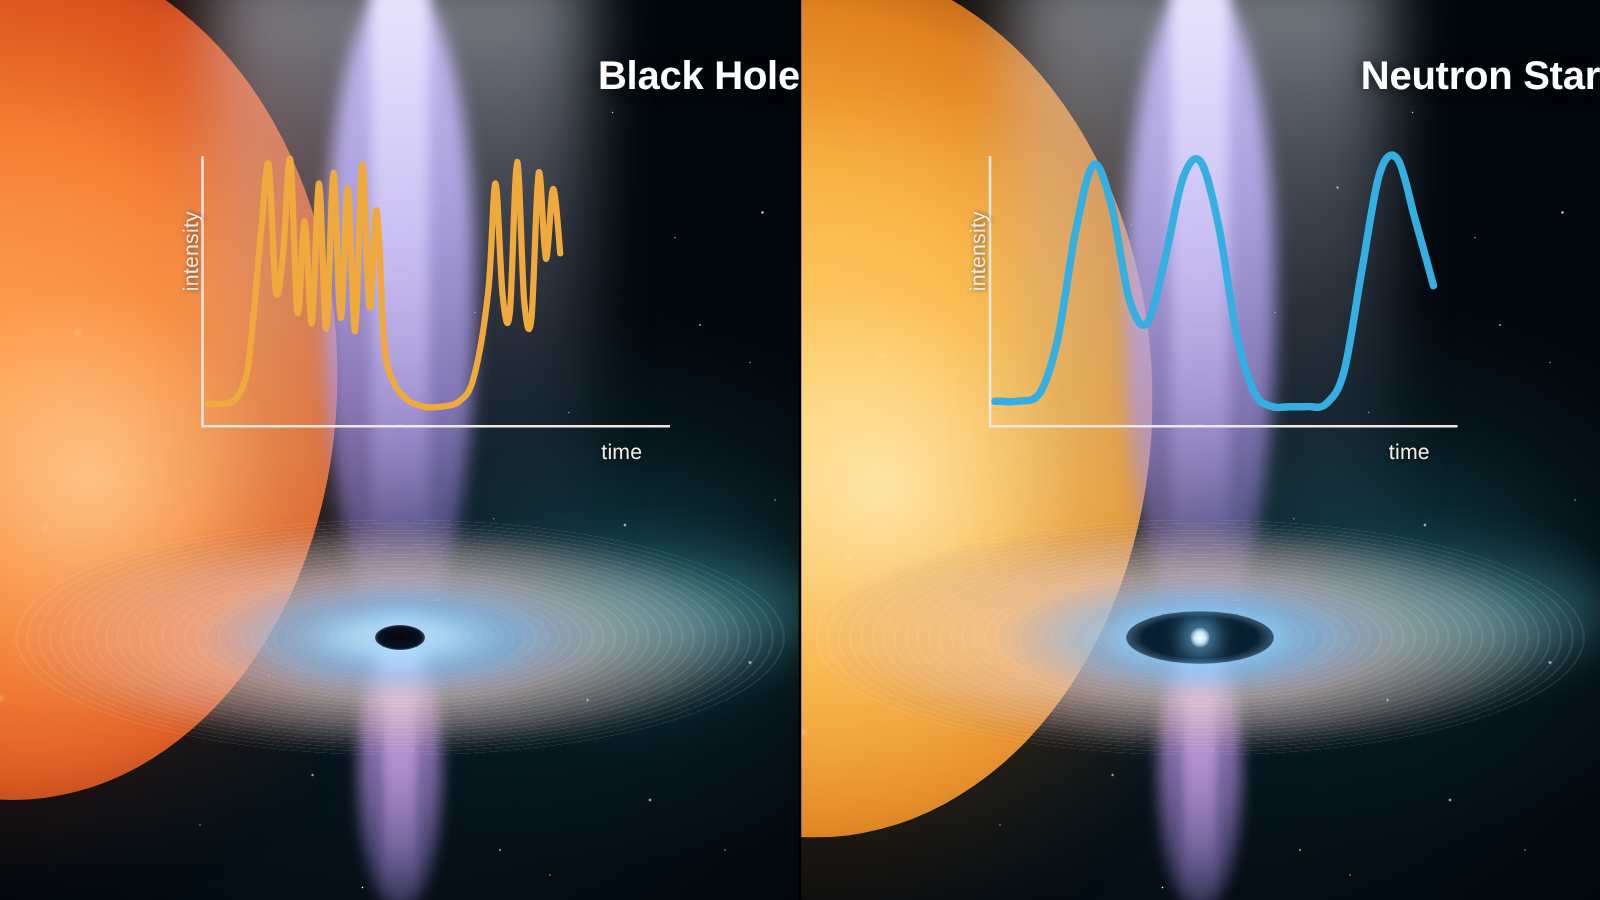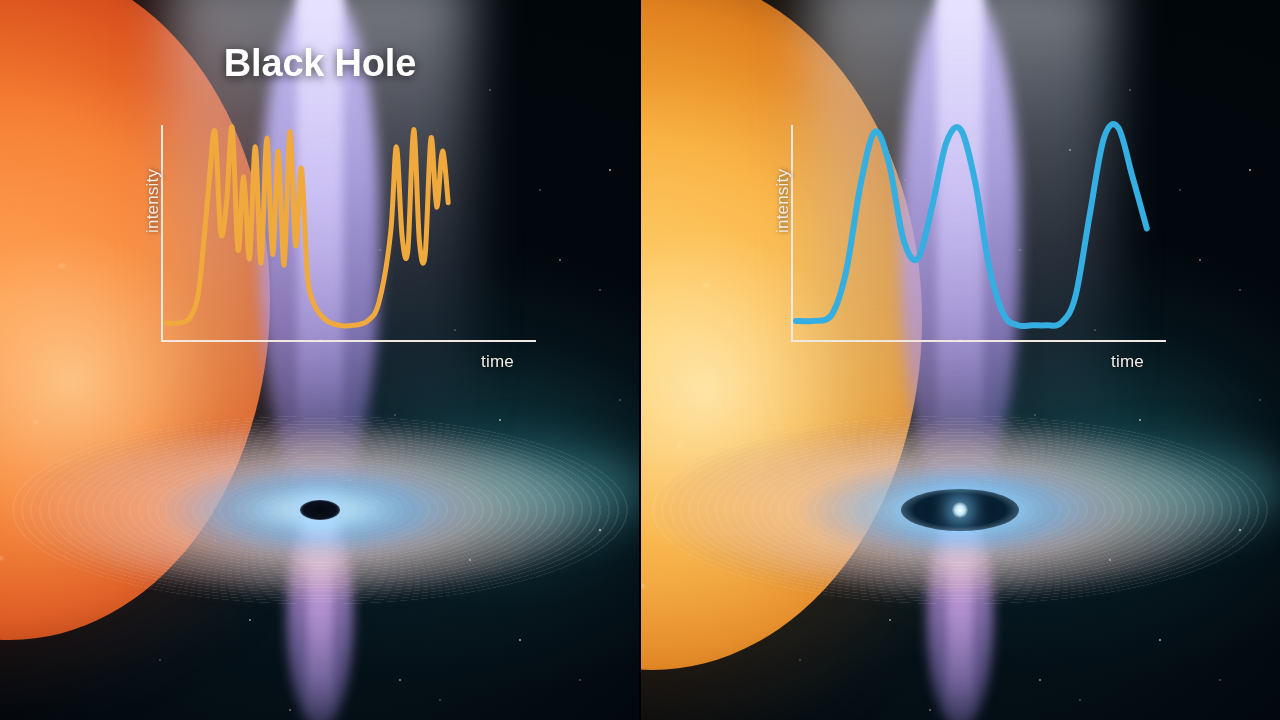--- a/index.html
+++ b/index.html
@@ -316,23 +316,23 @@
     border-radius: 50%;
     background: radial-gradient(circle, #ffffff 0%, #bfe8ff 40%, rgba(110,190,255,0) 100%);
     box-shadow: 0 0 18px 7px rgba(120,200,255,0.75);
   }
 
   
   .panel-title {
     position: absolute;
     top: 42px;
     width: 100%;
-    text-align: center;
+    text-align: right;
     color: #ffffff;
-    font-size: 38px;
+    font-size: 32px;
     font-weight: bold;
     letter-spacing: -0.2px;
     z-index: 30;
     text-shadow: 0 2px 10px rgba(0,0,0,0.65);
   }
 
   
   .plot {
     position: absolute;
     z-index: 30;
@@ -420,20 +420,21 @@
       <div class="disk-rings"></div>
       <div class="disk-warm-left gold"></div>
       <div class="disk-cool-right"></div>
       <div class="disk-hot"></div>
       <div class="compact">
         <div class="ns-gap"></div>
         <div class="ns-point"></div>
       </div>
     </div>
 
+    <div class="panel-title">Neutron Star</div>
 
     <div class="plot" style="left:0; top:0; width:640px; height:400px;">
       <svg width="640" height="400" viewBox="0 0 640 400">
         <path d="M152,125 L152,341 L526,341" fill="none" stroke="#f2e8e2" stroke-width="2"></path>
         <path id="ns-curve" fill="none" stroke="#35aee2" stroke-width="6" stroke-linecap="round" stroke-linejoin="round" d="M156.0,320.9 C159.0,320.9 167.9,322.0 173.9,320.9 C179.9,319.9 186.4,322.7 191.8,314.5 C197.2,306.3 201.3,293.0 206.1,271.5 C210.9,250.0 215.7,208.8 220.4,185.5 C225.2,162.2 230.0,135.3 234.8,131.8 C239.5,128.2 244.3,146.1 249.1,164.0 C253.9,181.9 258.6,223.5 263.4,239.3 C268.2,255.0 272.9,264.0 277.7,258.6 C282.5,253.2 287.3,226.3 292.0,207.0 C296.8,187.7 301.6,155.4 306.4,142.5 C311.1,129.6 315.9,123.1 320.7,129.6 C325.5,136.1 330.2,158.3 335.0,181.2 C339.8,204.1 344.5,245.0 349.3,267.2 C354.1,289.4 358.9,304.8 363.6,314.5 C368.4,324.2 373.2,323.5 378.0,325.3 C382.7,327.0 387.5,325.3 392.3,325.3 C397.1,325.3 401.8,325.6 406.6,325.3 C411.4,324.9 416.1,327.8 420.9,323.1 C425.7,318.4 430.5,315.2 435.2,297.3 C440.0,279.4 444.8,242.1 449.6,215.6 C454.3,189.1 459.1,152.9 463.9,138.2 C468.7,123.5 473.4,121.0 478.2,127.5 C483.0,133.9 487.7,160.1 492.5,176.9 C497.3,193.7 504.5,219.9 506.8,228.5"></path>
       </svg>
       <div class="axis-label label-intensity" style="left:133px; top:233px;">intensity</div>
       <div class="axis-label" style="left:471px; top:352px;">time</div>
     </div>
   </div>

